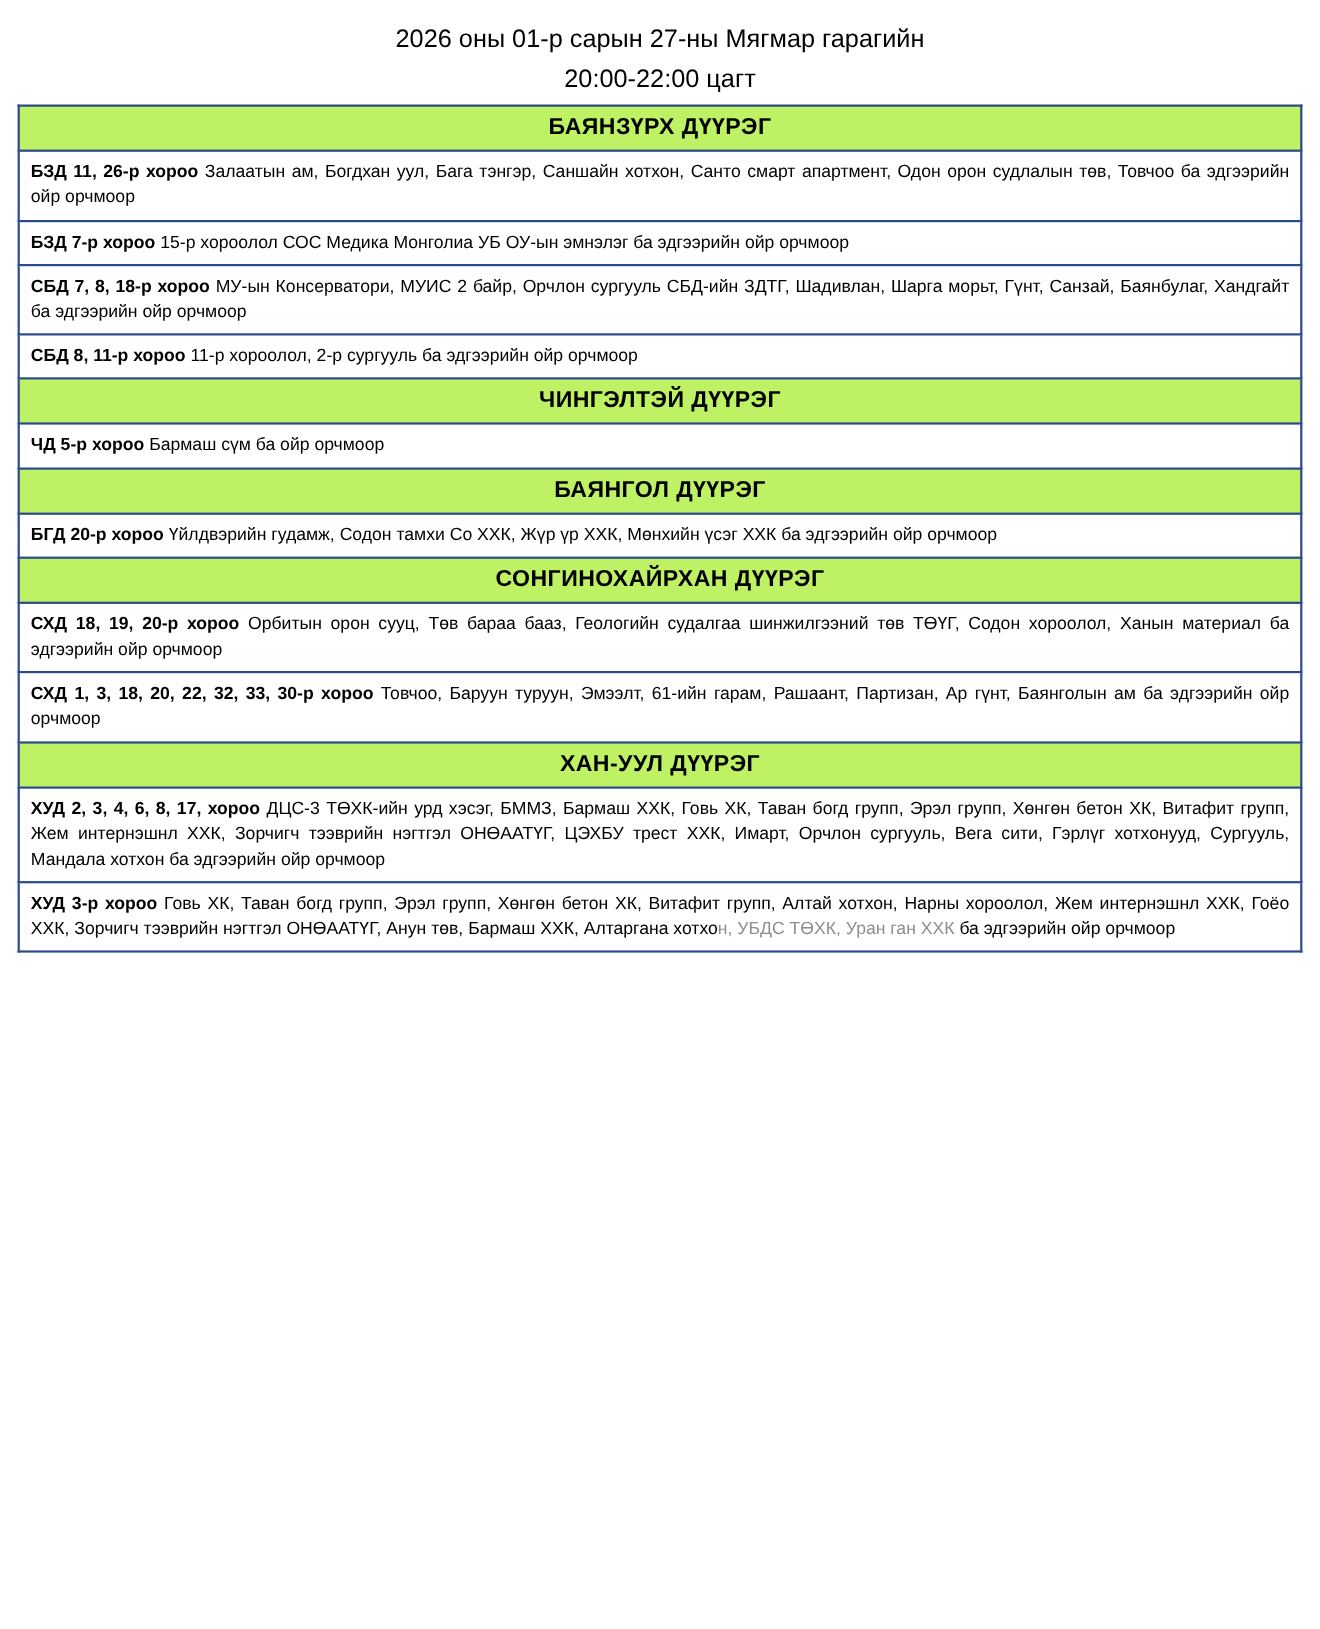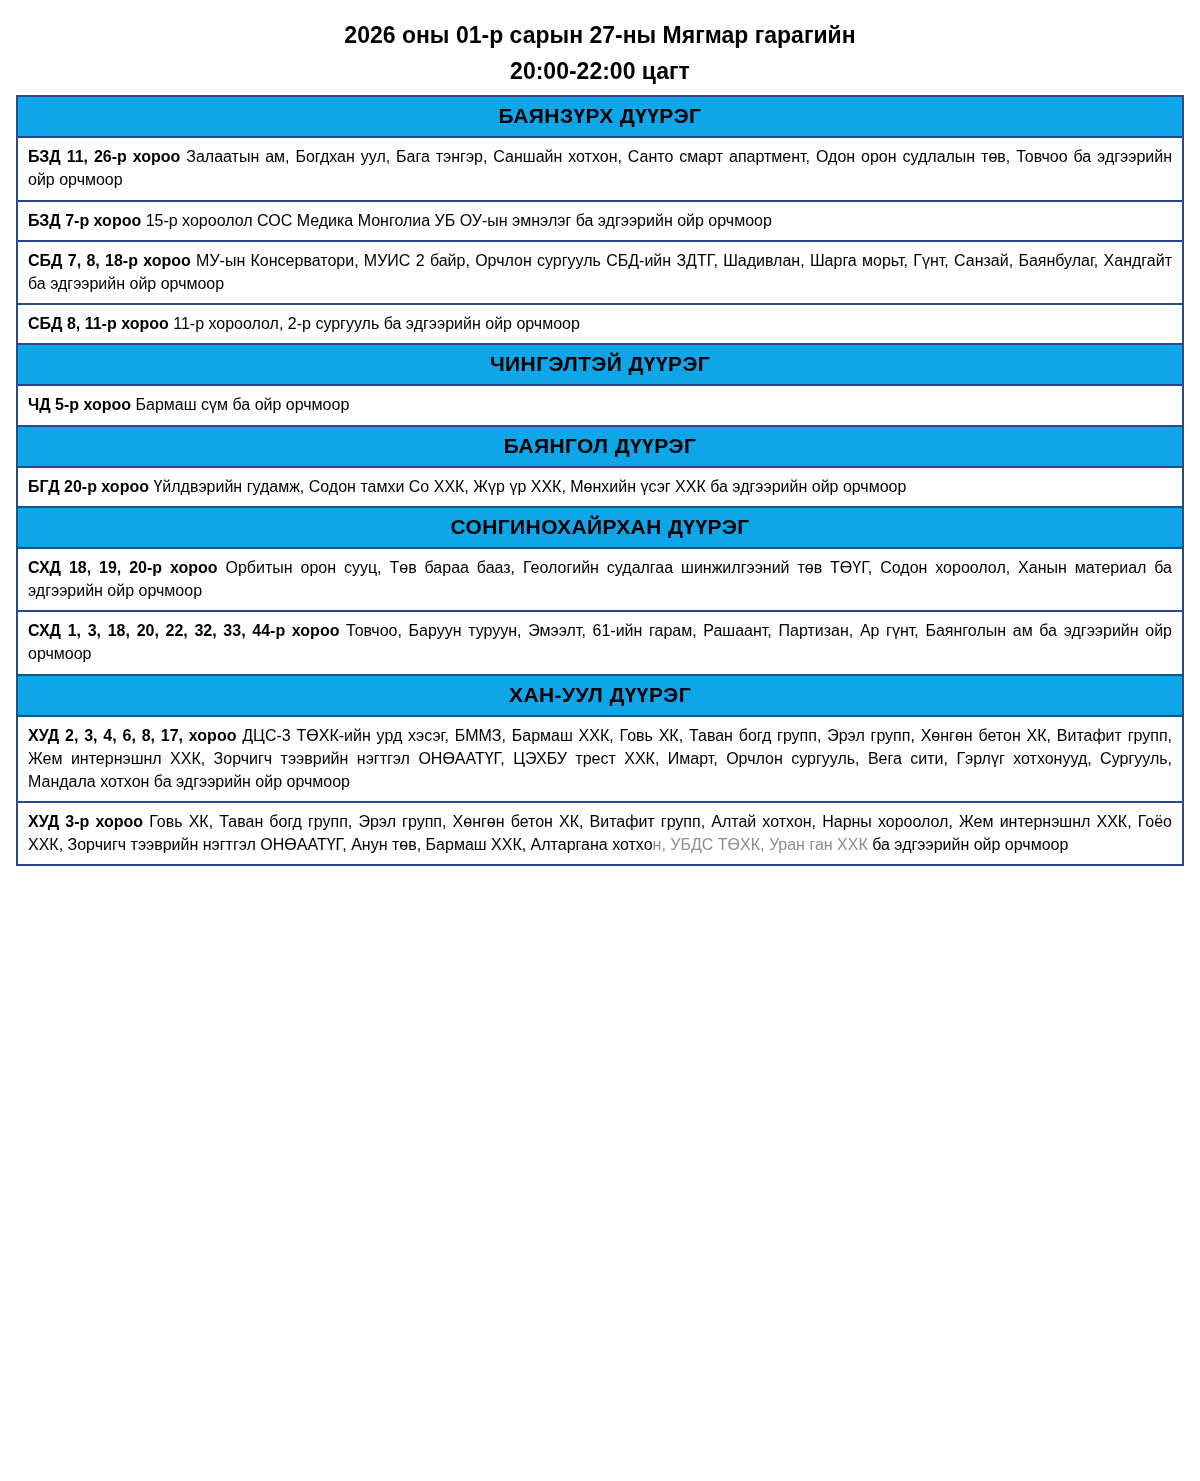--- a/index.html
+++ b/index.html
@@ -13,41 +13,41 @@
     font-family: "Liberation Sans", sans-serif;
     color: #000000;
   }
   .page {
     width: 1200px;
     box-sizing: border-box;
     padding: 18px 16px 10px 16px;
   }
   .doc-title {
     text-align: center;
-    font-weight: bold;
+    font-weight: normal;
     font-size: 23px;
     line-height: 1.55;
     margin: 0 0 6px 0;
   }
   .doc-title .line2 {
     display: block;
   }
   table.schedule {
     width: 100%;
     border-collapse: collapse;
     table-layout: fixed;
     border: 2px solid #2b4a8b;
   }
   table.schedule td {
     border: 2px solid #2b4a8b;
     padding: 7px 10px 8px 10px;
     vertical-align: top;
   }
   td.district {
-    background: #0ea5e9;
+    background: #bef264;
     text-align: center;
     font-weight: bold;
     font-size: 21px;
     letter-spacing: 0.4px;
     padding: 6px 10px 7px 10px;
   }
   td.entry {
     font-size: 16px;
     line-height: 1.45;
     text-align: justify;
@@ -105,21 +105,21 @@
         <td class="entry"><span class="lead">БГД 20-р хороо</span><span> Үйлдвэрийн гудамж, Содон тамхи Со ХХК, Жүр үр ХХК, Мөнхийн үсэг ХХК ба эдгээрийн ойр орчмоор</span></td>
       </tr>
 
       <tr>
         <td class="district">СОНГИНОХАЙРХАН ДҮҮРЭГ</td>
       </tr>
       <tr>
         <td class="entry"><span class="lead">СХД 18, 19, 20-р хороо</span><span> Орбитын орон сууц, Төв бараа бааз, Геологийн судалгаа шинжилгээний төв ТӨҮГ, Содон хороолол, Ханын материал ба эдгээрийн ойр орчмоор</span></td>
       </tr>
       <tr>
-        <td class="entry"><span class="lead">СХД 1, 3, 18, 20, 22, 32, 33, 44-р хороо</span><span> Товчоо, Баруун туруун, Эмээлт, 61-ийн гарам, Рашаант, Партизан, Ар гүнт, Баянголын ам ба эдгээрийн ойр орчмоор</span></td>
+        <td class="entry"><span class="lead">СХД 1, 3, 18, 20, 22, 32, 33, 30-р хороо</span><span> Товчоо, Баруун туруун, Эмээлт, 61-ийн гарам, Рашаант, Партизан, Ар гүнт, Баянголын ам ба эдгээрийн ойр орчмоор</span></td>
       </tr>
 
       <tr>
         <td class="district">ХАН-УУЛ ДҮҮРЭГ</td>
       </tr>
       <tr>
         <td class="entry"><span class="lead">ХУД 2, 3, 4, 6, 8, 17,  хороо</span><span> ДЦС-3 ТӨХК-ийн урд хэсэг, БММЗ, Бармаш ХХК, Говь ХК, Таван богд групп, Эрэл групп, Хөнгөн бетон ХК, Витафит групп, Жем интернэшнл ХХК, Зорчигч тээврийн нэгтгэл ОНӨААТҮГ, ЦЭХБУ трест ХХК, Имарт, Орчлон сургууль, Вега сити, Гэрлүг хотхонууд, Сургууль, Мандала хотхон ба эдгээрийн ойр орчмоор</span></td>
       </tr>
       <tr>
         <td class="entry"><span class="lead">ХУД 3-р хороо</span><span> Говь ХК, Таван богд групп, Эрэл групп, Хөнгөн бетон ХК, Витафит групп, Алтай хотхон, Нарны хороолол, Жем интернэшнл ХХК, Гоёо ХХК, Зорчигч тээврийн нэгтгэл ОНӨААТҮГ, Анун төв, Бармаш ХХК, Алтаргана хотхо</span><span class="faded">н, УБДС ТӨХК, Уран ган ХХК</span><span> ба эдгээрийн ойр орчмоор</span></td>

